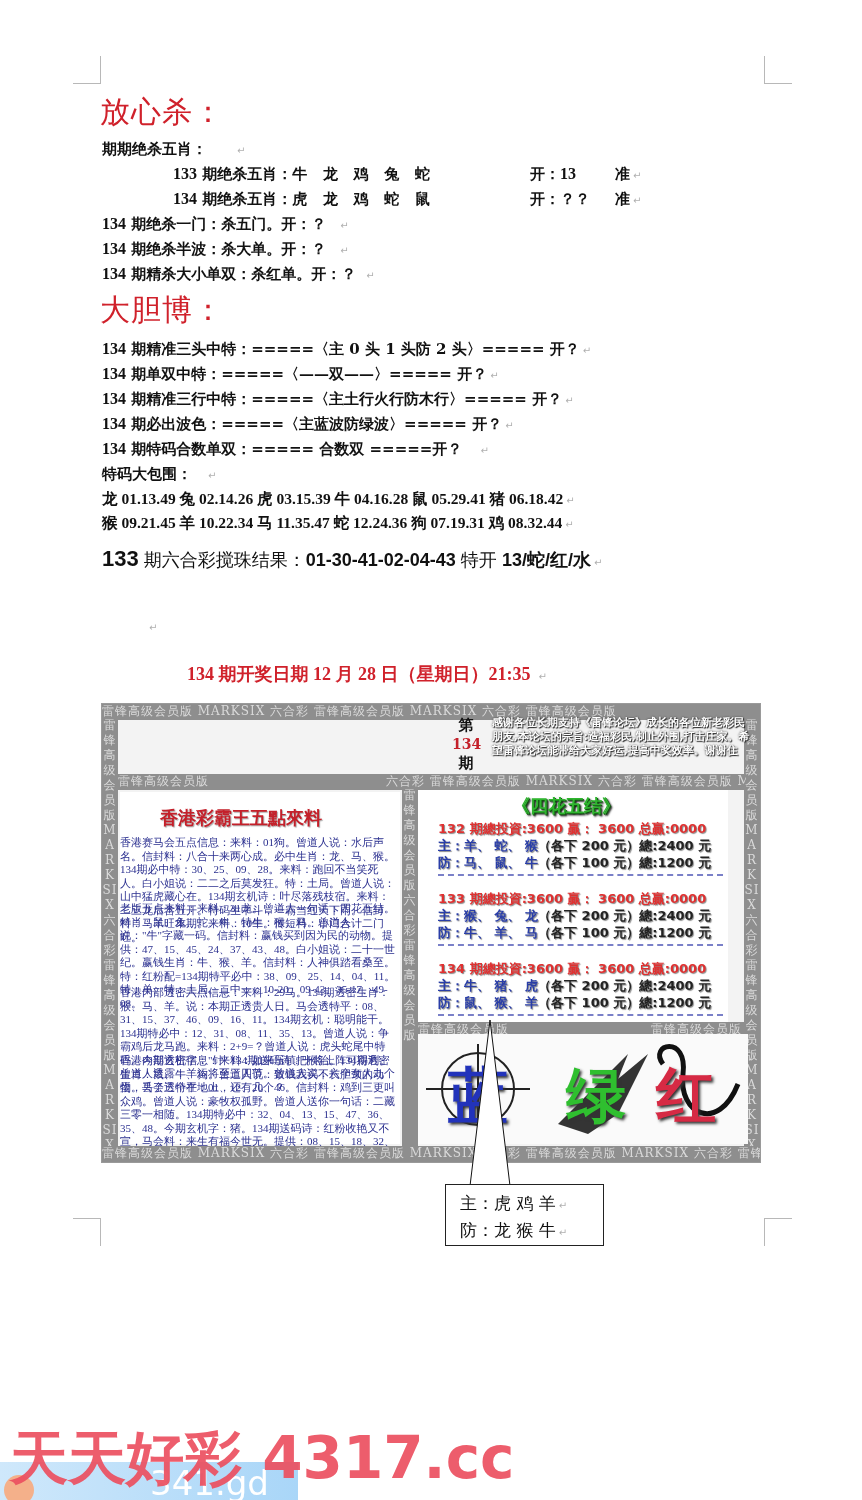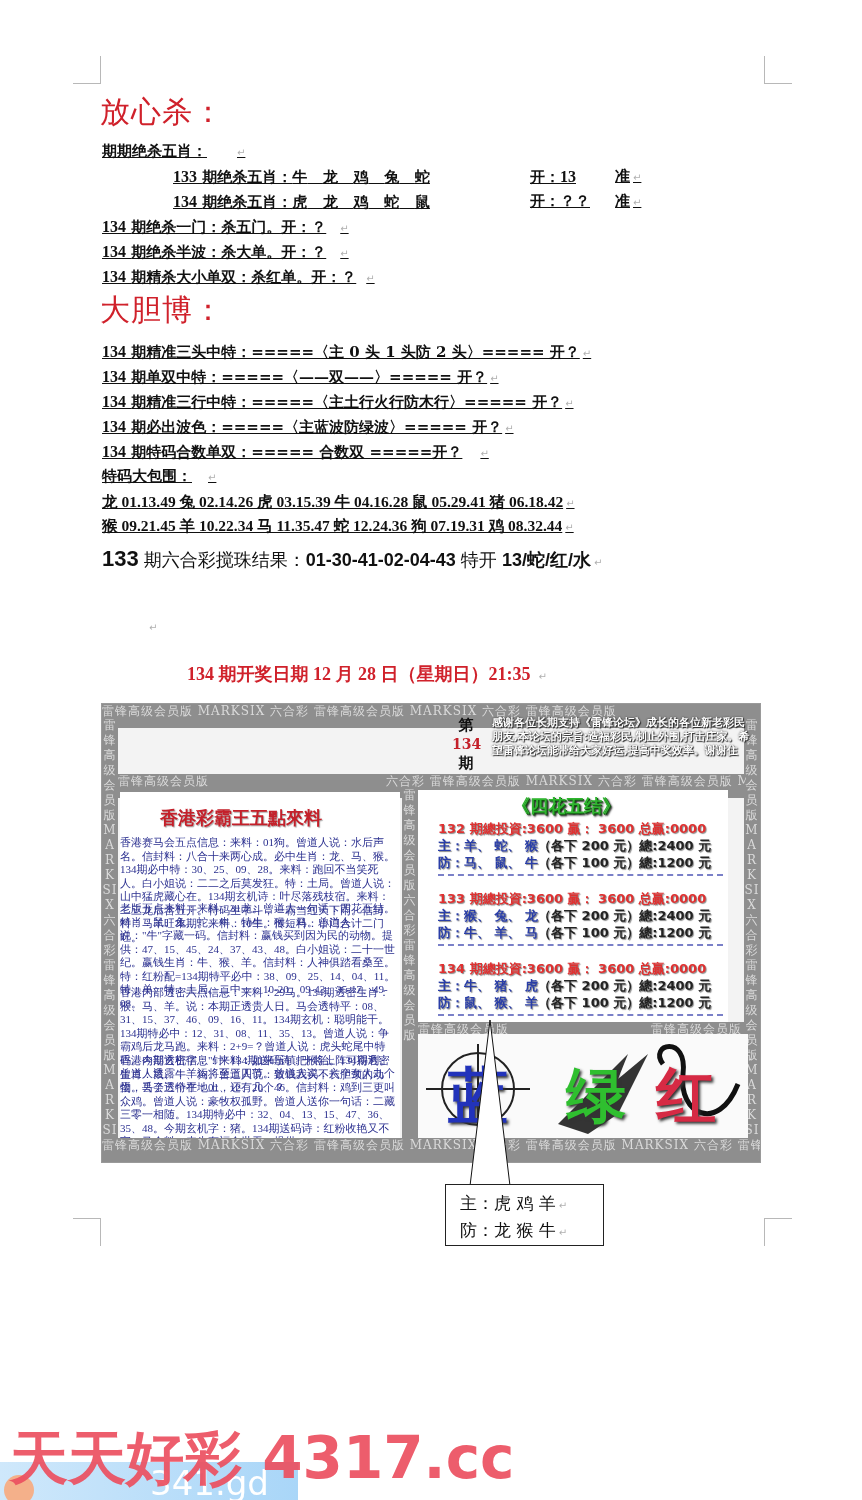--- a/index.html
+++ b/index.html
@@ -8,34 +8,34 @@
 
   .corner { position: absolute; width: 28px; height: 28px; border-color: #b8b8b8; border-style: solid; border-width: 0; }
   .corner.tl { left: 73px; top: 56px; border-right-width: 1px; border-bottom-width: 1px; }
   .corner.tr { left: 764px; top: 56px; border-left-width: 1px; border-bottom-width: 1px; width: 28px; }
   .corner.bl { left: 73px; top: 1218px; border-right-width: 1px; border-top-width: 1px; }
   .corner.br { left: 764px; top: 1218px; border-left-width: 1px; border-top-width: 1px; }
 
   .pm { color: #b0b0b0; font-size: 10px; font-weight: normal; margin-left: 3px; font-family: "DejaVu Sans", sans-serif; }
 
   .h-red { position: absolute; left: 100px; color: #d0212b; font-size: 30px; font-weight: normal; letter-spacing: 1px; font-family: "DejaVu Serif", serif; }
-  .line { position: absolute; left: 102px; font-size: 15px; font-weight: bold; white-space: nowrap; line-height: 25px; text-decoration: underline; }
+  .line { position: absolute; left: 102px; font-size: 15px; font-weight: bold; white-space: nowrap; line-height: 20px; }
   .line .num { font-family: "Liberation Serif", serif; font-size: 16px; }
   .indent { left: 173px; }
 
   .result { position: absolute; left: 102px; top: 546px; font-size: 18px; font-family: "Liberation Sans", sans-serif; white-space: nowrap; }
   .result .big { font-size: 22px; font-weight: bold; }
   .result .b { font-weight: bold; }
 
   .draw-date { position: absolute; left: 187px; top: 662px; color: #d0212b; font-size: 18px; font-weight: bold; font-family: "Liberation Serif", serif; white-space: nowrap; }
 
   
   .banner { position: absolute; left: 101px; top: 703px; width: 660px; height: 460px; background: #f3f3f3; border: 1px solid #9a9a9a; overflow: hidden; }
   .strip { position: absolute; background: #8e8e8e; color: #dadada; font-size: 12px; white-space: nowrap; overflow: hidden; font-family: "DejaVu Serif", serif; letter-spacing: 1px; }
-  .strip.h { height: 24px; line-height: 14px; }
+  .strip.h { height: 16px; line-height: 14px; }
   .strip.v { width: 16px; font-size: 12px; line-height: 15px; text-align: center; white-space: normal; word-break: break-all; }
   .big-title { position: absolute; left: 14px; top: 12px; font-size: 44px; font-weight: bold; color: #222; letter-spacing: 6px; text-shadow: 2px 2px 3px #777; font-family: "DejaVu Sans", sans-serif; white-space: nowrap; }
   .issue-box { position: absolute; left: 350px; top: 12px; width: 28px; text-align: center; font-weight: bold; font-size: 15px; line-height: 19px; }
   .issue-box .n { color: #c4202a; font-size: 14px; }
   .thanks { position: absolute; left: 390px; top: 12px; width: 262px; font-size: 11px; line-height: 14px; color: #fff; text-shadow: 0 0 2px #333, 1px 1px 1px #222; font-weight: bold; }
 
   .left-panel { position: absolute; left: 18px; top: 88px; width: 280px; height: 352px; background: #ffffff; font-family: Liberation Serif, serif; }
   .lp-title { position: absolute; left: 40px; top: 14px; color: #c4202a; font-size: 18px; font-weight: bold; white-space: nowrap; text-shadow: 1px 1px 1px #aaa; }
   .lp-text { position: absolute; left: 0; width: 280px; font-size: 11px; line-height: 13.5px; color: #2a2f8f; }
 

